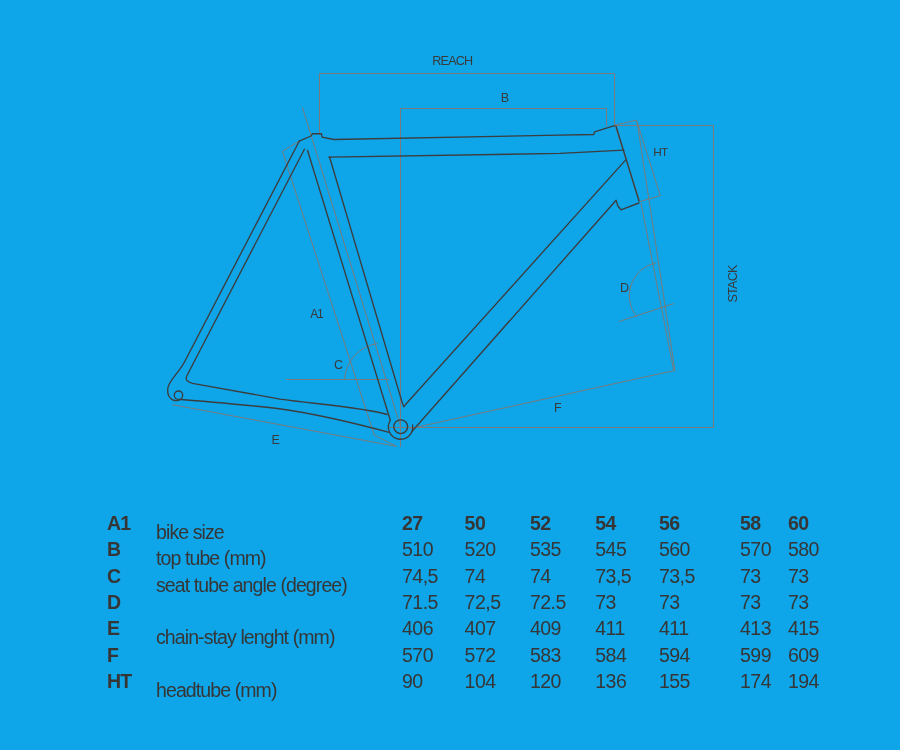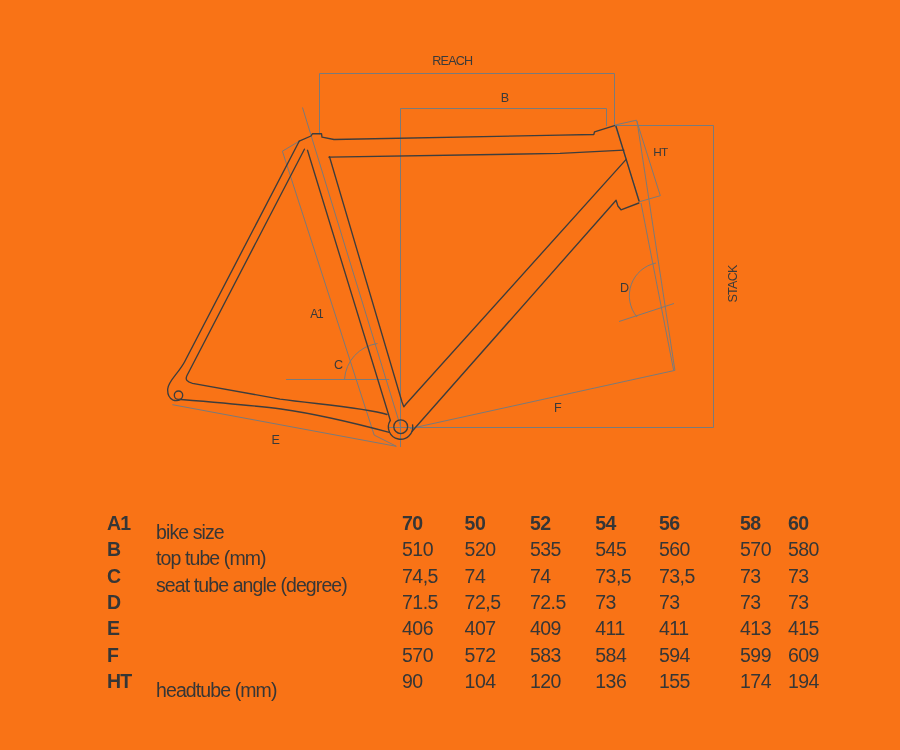--- a/index.html
+++ b/index.html
@@ -1,16 +1,16 @@
 <!DOCTYPE html>
 <html><head>
 <meta charset="utf-8">
 <style>
 html,body{margin:0;padding:0;background:#fff;-webkit-font-smoothing:antialiased;}
-#wrap{position:relative;width:900px;height:750px;font-family:"Liberation Sans",sans-serif;overflow:hidden;background:#f97316;}
+#wrap{position:relative;width:900px;height:750px;font-family:"Liberation Sans",sans-serif;overflow:hidden;background:#0ea5e9;}
 svg{position:absolute;top:0;left:0;}
 .row{position:absolute;left:0;width:900px;height:22px;}
 .row span{position:absolute;font-size:19.5px;line-height:19.5px;color:#363636;letter-spacing:-0.5px;white-space:nowrap;}
 .c1{letter-spacing:-0.9px !important;}
 .c0{letter-spacing:-0.8px !important;}
 .row .b{font-weight:bold;}
 .c0{left:107px;}
 .c1{left:156px;margin-top:9px;}
 .n0{left:402px;}
 .n1{left:464.6px;}
@@ -81,21 +81,21 @@
     <text x="310.3" y="317.6" font-size="12px" letter-spacing="-1.2">A1</text>
     <text x="334" y="369.3">C</text>
     <text x="620" y="291.6">D</text>
     <text x="271.4" y="443.9">E</text>
     <text x="554" y="411.6">F</text>
   </g>
 </svg>
 <div class="row" style="top:514.0px">
       <span class="b c0">A1</span>
       <span class="c1">bike size</span>
-      <span class="b n0">70</span>
+      <span class="b n0">27</span>
       <span class="b n1">50</span>
       <span class="b n2">52</span>
       <span class="b n3">54</span>
       <span class="b n4">56</span>
       <span class="b n5">58</span>
       <span class="b n6">60</span>
     </div>
 <div class="row" style="top:540.3px">
       <span class="b c0">B</span>
       <span class="c1">top tube (mm)</span>
@@ -123,20 +123,21 @@
       <span class="n0">71.5</span>
       <span class="n1">72,5</span>
       <span class="n2">72.5</span>
       <span class="n3">73</span>
       <span class="n4">73</span>
       <span class="n5">73</span>
       <span class="n6">73</span>
     </div>
 <div class="row" style="top:619.3px">
       <span class="b c0">E</span>
+      <span class="c1">chain-stay lenght (mm)</span>
       <span class="n0">406</span>
       <span class="n1">407</span>
       <span class="n2">409</span>
       <span class="n3">411</span>
       <span class="n4">411</span>
       <span class="n5">413</span>
       <span class="n6">415</span>
     </div>
 <div class="row" style="top:645.6px">
       <span class="b c0">F</span>

